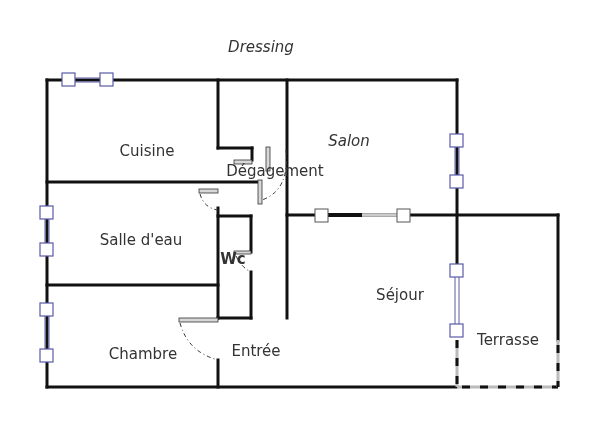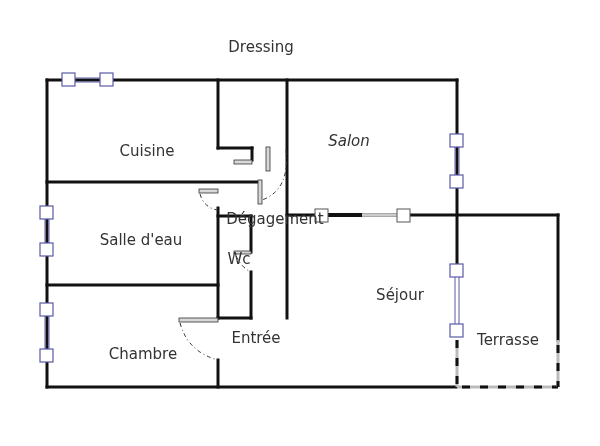--- a/index.html
+++ b/index.html
@@ -112,22 +112,22 @@
   <g>
     <rect class="door-leaf" x="234" y="251" width="17" height="3"></rect>
     <path class="door-arc" d="M 236 256 Q 242 268 251 272"></path>
   </g>
   <g>
     <rect class="door-leaf" x="179" y="318" width="39" height="4"></rect>
     <path class="door-arc" d="M 180 323 Q 188 352 218 360"></path>
   </g>
 </svg>
 
-<div class="room-label" style="left:261px;top:47px;">Dressing</div>
+<div class="room-label" style="left:261px;top:47px;font-style:italic;">Dressing</div>
 <div class="room-label" style="left:147px;top:151px;">Cuisine</div>
 <div class="room-label" style="left:349px;top:141px;font-style:italic;">Salon</div>
-<div class="room-label" style="left:275px;top:171px;margin-top:48px;">Dégagement</div>
+<div class="room-label" style="left:275px;top:171px;">Dégagement</div>
 <div class="room-label" style="left:141px;top:240px;">Salle d'eau</div>
-<div class="room-label" style="left:239px;top:259px;">Wc</div>
+<div class="room-label" style="left:233px;top:259px;font-weight:bold;">Wc</div>
 <div class="room-label" style="left:360px;top:295px;margin-left:40px;">Séjour</div>
 <div class="room-label" style="left:508px;top:308px;margin-top:32px;">Terrasse</div>
 <div class="room-label" style="left:143px;top:354px;">Chambre</div>
-<div class="room-label" style="left:256px;top:338px;">Entrée</div>
+<div class="room-label" style="left:256px;top:351px;">Entrée</div>
 
 </body></html>

